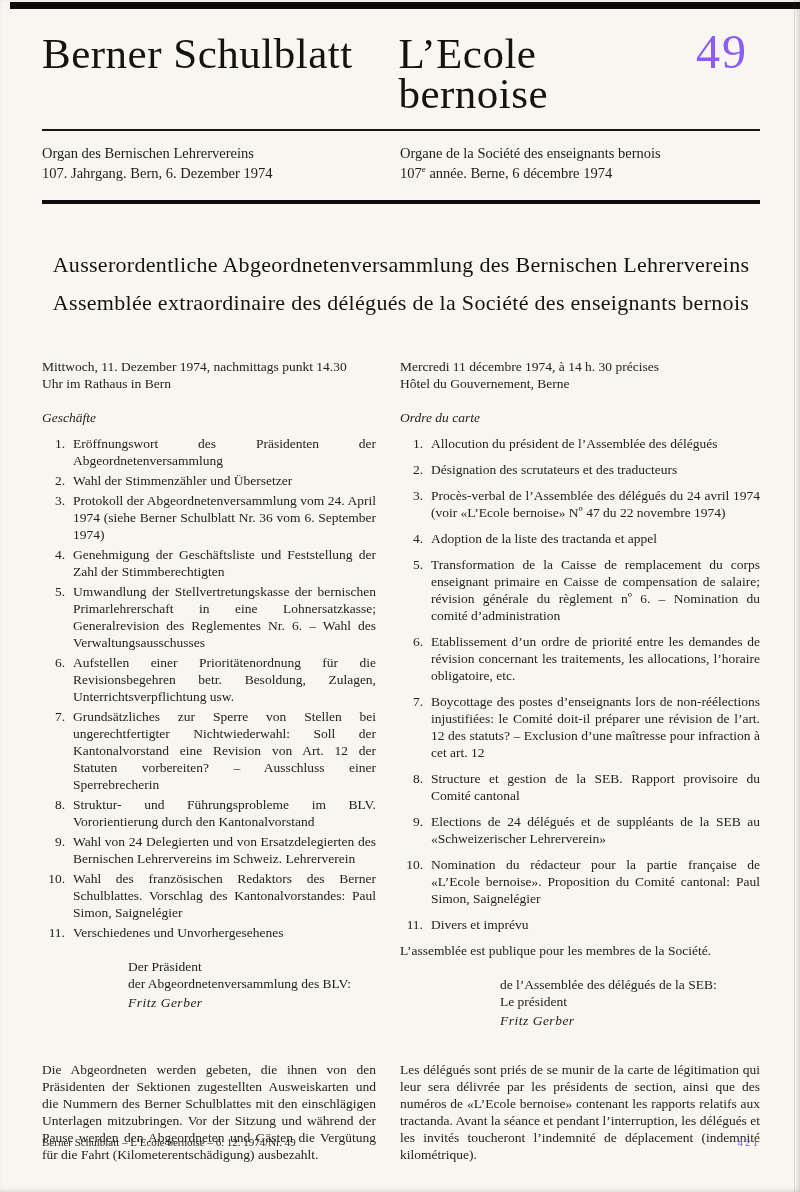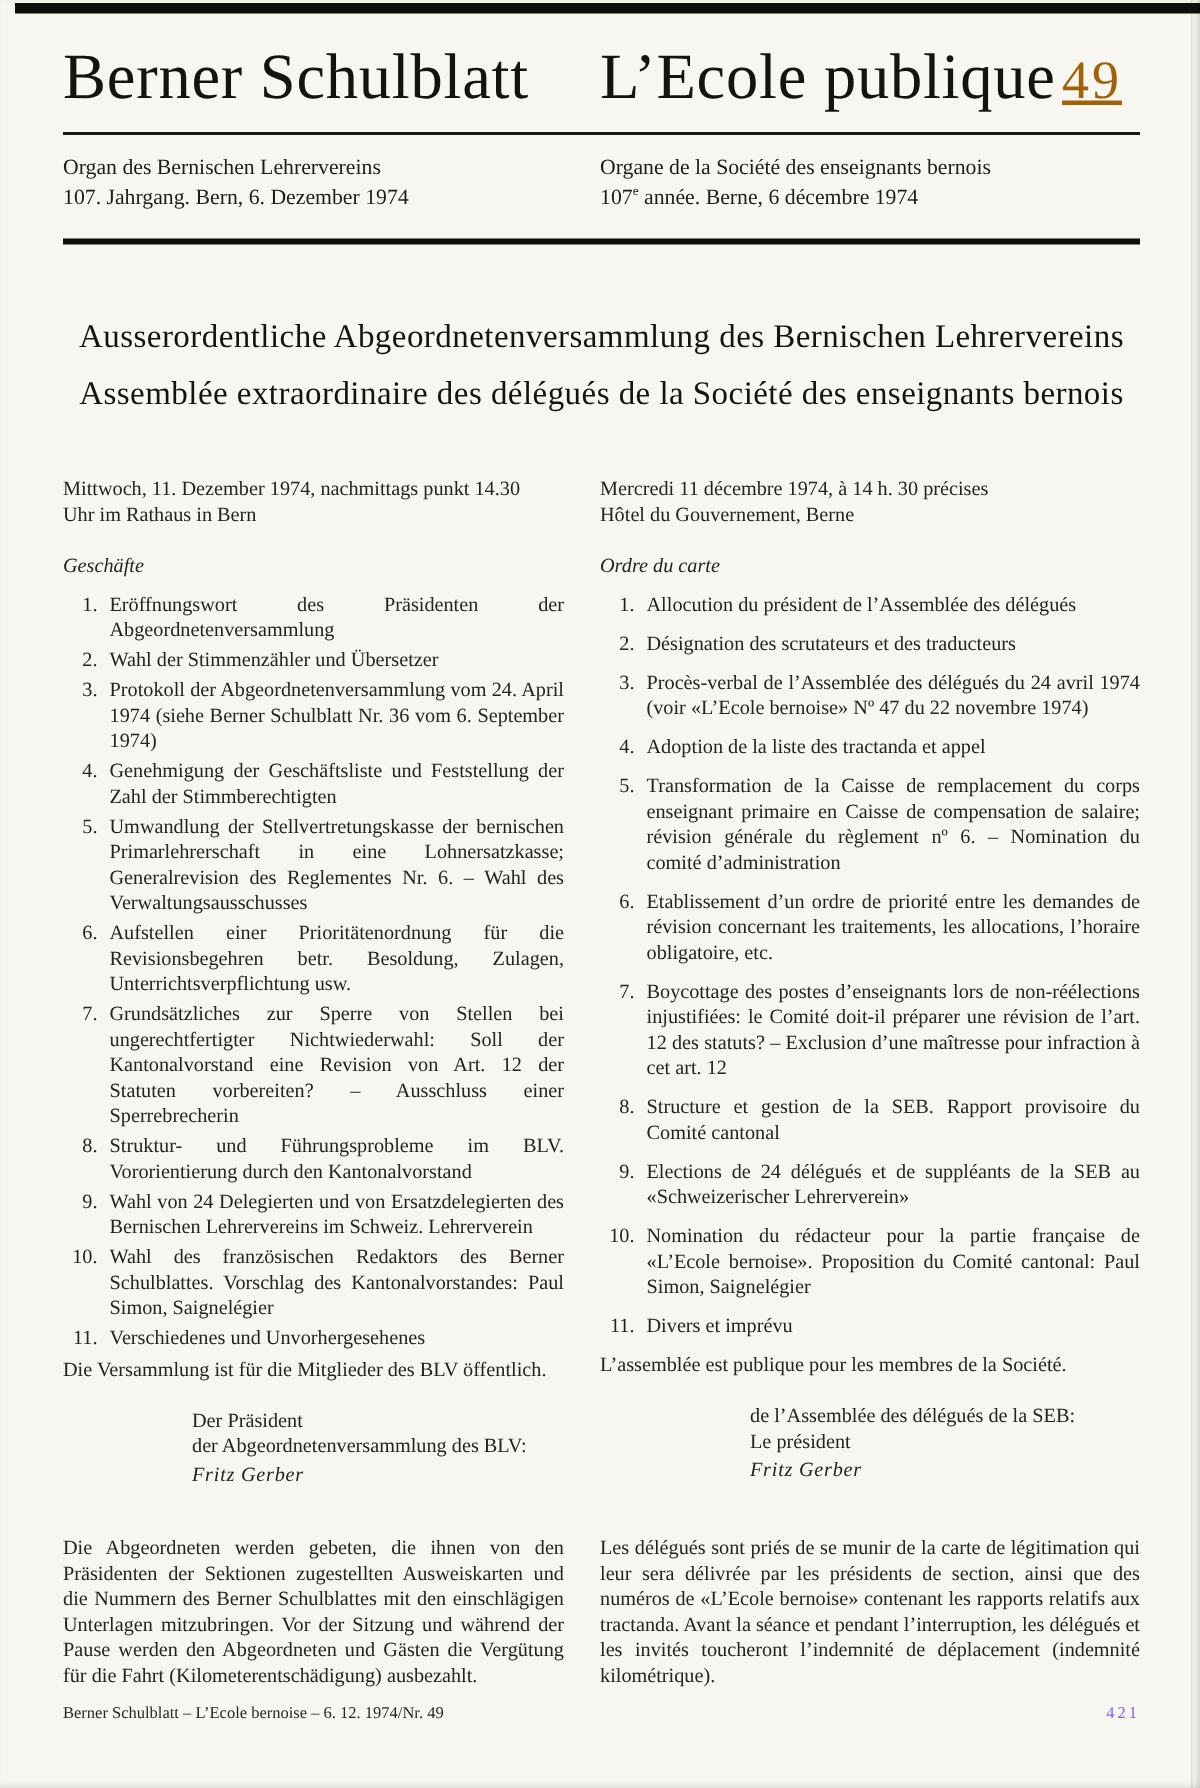--- a/index.html
+++ b/index.html
@@ -19,21 +19,21 @@
   .inner{padding:0 40px 0 42px;}
   .topbar{position:absolute;left:10px;right:0;top:2px;height:7px;background:#0f0d0b;}
   
   .masthead{padding-top:32px;}
   .mast-row{display:flex;align-items:baseline;}
   .mast-title{
     font-size:43px;font-weight:normal;margin:0;letter-spacing:.5px;
     line-height:40px;color:#16130f;
   }
   .mast-title.de{width:358px;}
-  .issue{margin-left:auto;font-size:36px;line-height:40px;letter-spacing:2px;color:#a16207;padding-right:12px;text-decoration:underline;}
+  .issue{margin-left:auto;font-size:48px;line-height:40px;letter-spacing:2px;color:#8b5cf6;padding-right:12px;}
   .rule{background:#1b1814;}
   .rule.thin{height:2px;margin-top:15px;}
   .rule.thick{height:4px;margin-top:17px;background:#0f0d0b;}
   .organ-row{display:flex;margin-top:12px;font-size:14.5px;line-height:20px;color:#1f1b16;}
   .organ.de{width:358px;}
   sup{font-size:9px;vertical-align:super;line-height:0;}
   
   .announce{margin-top:50px;text-align:center;}
   .announce h2{
     font-size:22px;font-weight:normal;margin:0 0 16px;
@@ -74,21 +74,21 @@
 
 <div class="page">
   <div class="topbar"></div>
   <div class="edge-line"></div>
 
   <div class="inner">
 
     <header class="masthead">
       <div class="mast-row">
         <h1 class="mast-title de">Berner Schulblatt</h1>
-        <h1 class="mast-title fr">L’Ecole publique</h1>
+        <h1 class="mast-title fr">L’Ecole bernoise</h1>
         <div class="issue">49</div>
       </div>
       <div class="rule thin"></div>
       <div class="organ-row">
         <div class="organ de">
           <div>Organ des Bernischen Lehrervereins</div>
           <div>107. Jahrgang. Bern, 6. Dezember 1974</div>
         </div>
         <div class="organ fr">
           <div>Organe de la Société des enseignants bernois</div>
@@ -161,21 +161,20 @@
             <li class="agenda-item">
               <span class="num">10.</span>
               <span class="txt">Wahl des französischen Redaktors des Berner Schulblattes. Vorschlag des Kantonalvorstandes: Paul Simon, Saignelégier</span>
             </li>
 
             <li class="agenda-item">
               <span class="num">11.</span>
               <span class="txt">Verschiedenes und Unvorhergesehenes</span>
             </li>
           </ol>
-        <p class="note">Die Versammlung ist für die Mitglieder des BLV öffentlich.</p>
         <div class="sig">
           <div>Der Präsident</div>
           <div>der Abgeordnetenversammlung des BLV:</div>
           <div class="name">Fritz Gerber</div>
         </div>
       </div>
 
       <div class="col fr">
         <p class="intro">
           </p>

